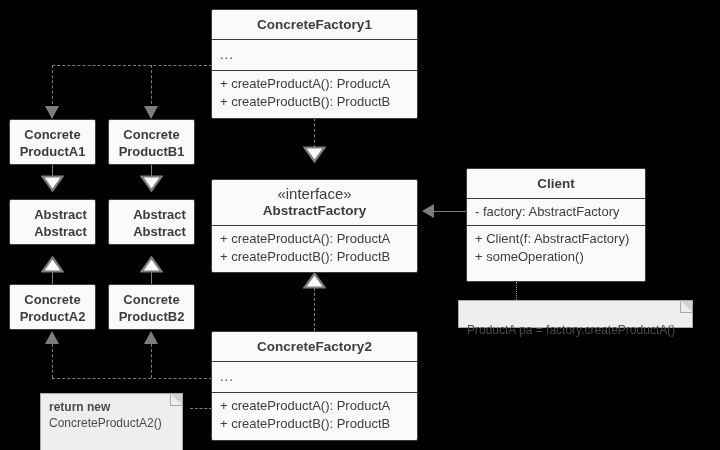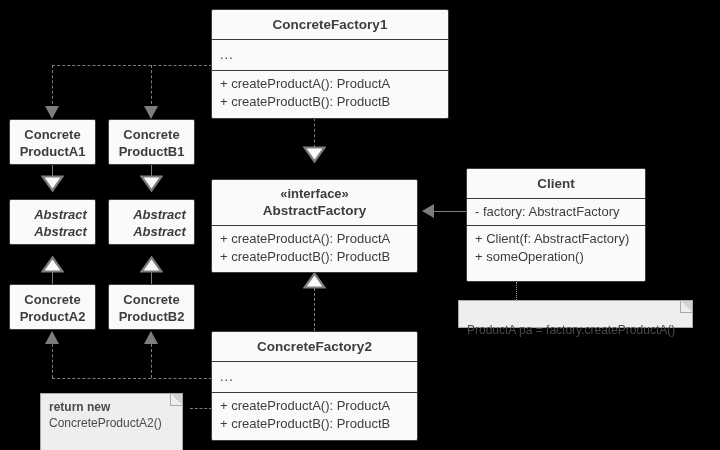--- a/index.html
+++ b/index.html
@@ -40,26 +40,25 @@
     line-height: 17px;
     padding-top: 6px;
     padding-bottom: 6px;
   }
   .c-header.small {
     font-size: 13px;
     line-height: 17px;
   }
   .stereotype {
     display: block;
-    font-weight: bold;
-    font-size: 13px;
+    font-weight: normal;
+    font-size: 15px;
     line-height: 16px;
   }
   .c-header.italic {
-    font-style: italic;
     margin-left: 16px;
   }
   .c-attrs, .c-ops {
     font-size: 13px;
     line-height: 18px;
     text-align: left;
   }
   .c-ellipsis {
     font-size: 13px;
     line-height: 18px;
@@ -201,21 +200,21 @@
   </div>
 
   <div class="seg dash-h" style="left:52px; top:378px; width:160px; height:0;"></div>
   <div class="seg dash-v" style="left:52px; top:344px; height:34px; width:0;"></div>
   <div class="arrow-open-up" style="left:45px; top:331px;"></div>
   <div class="seg dash-v" style="left:151px; top:344px; height:34px; width:0;"></div>
   <div class="arrow-open-up" style="left:144px; top:331px;"></div>
 
   <div class="seg dash-h" style="left:190px; top:408px; width:22px; height:0;"></div>
 
-  <div class="uml-class" style="left:211px; top:9px; width:238px; height:110px;">
+  <div class="uml-class" style="left:211px; top:9px; width:207px; height:110px;">
     <div class="compartment c-header">ConcreteFactory1</div>
     <div class="compartment c-ellipsis">...</div>
     <div class="compartment c-ops">
       <div class="memline">+ createProductA(): ProductA</div>
       <div class="memline">+ createProductB(): ProductB</div>
     </div>
   </div>
 
   <div class="uml-class" style="left:211px; top:179px; width:207px; height:94px;">
     <div class="compartment c-header">

